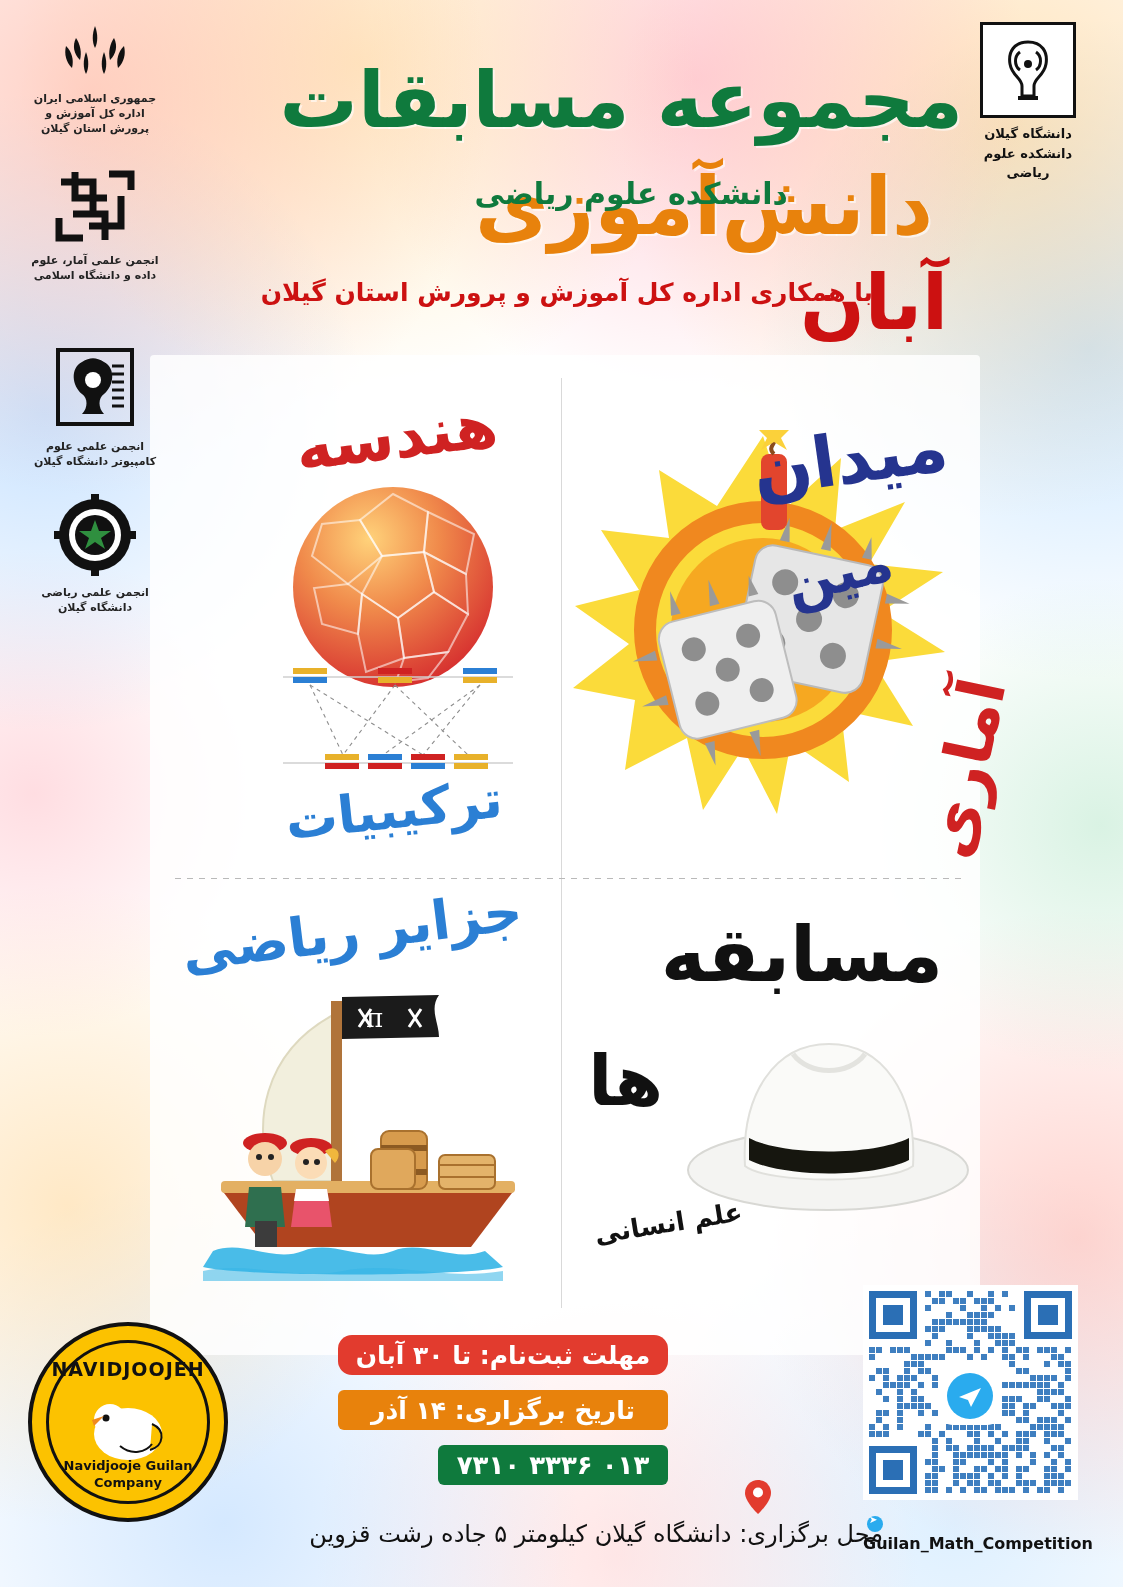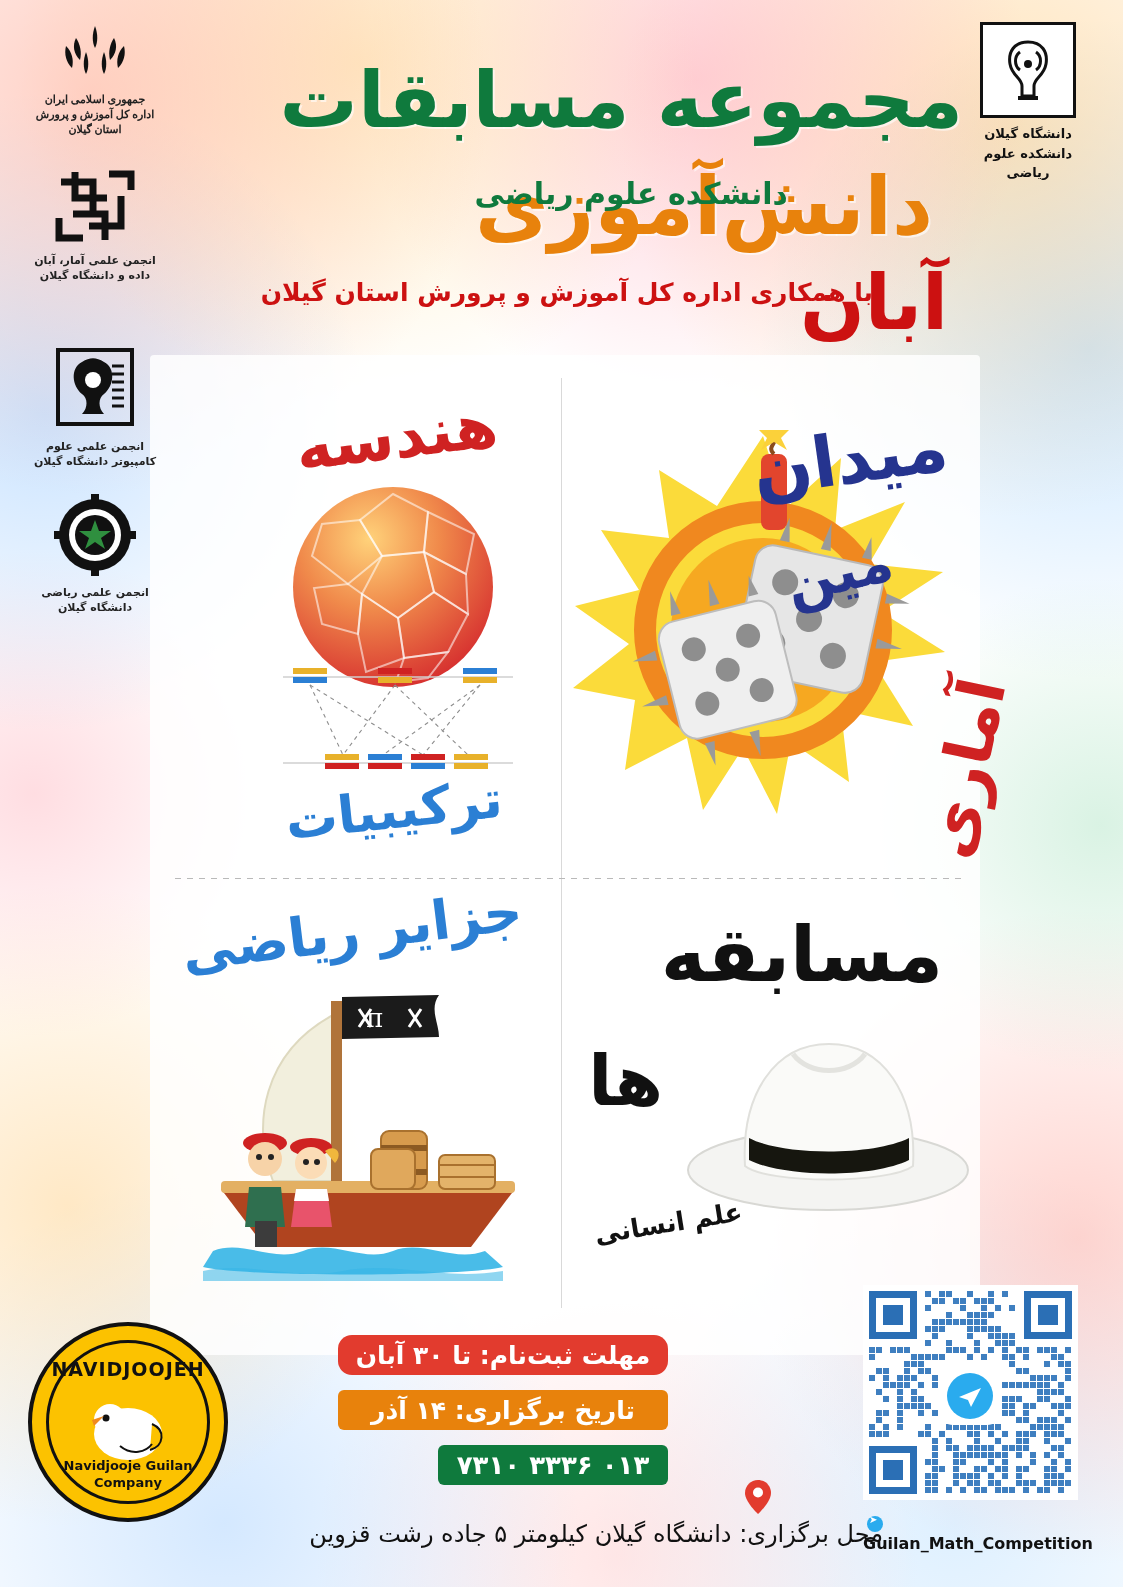--- a/index.html
+++ b/index.html
@@ -312,21 +312,21 @@
         <circle cx="36" cy="30" r="4" fill="#111"></circle>
         <rect x="26" y="62" width="20" height="4" fill="#111"></rect>
       </svg>
     </div>
     <div class="cap">
       <div>دانشگاه گیلان</div>
       <div>دانشکده علوم ریاضی</div>
     </div>
   </div>
 
-  <div class="logo-box" style="top:22px;font-family:Liberation Serif, serif;">
+  <div class="logo-box" style="top:22px;">
     <svg class="logo-art" width="78" height="62" viewBox="0 0 78 62" aria-hidden="true">
       <path d="M39 4 C42 12 42 20 39 26 C36 20 36 12 39 4 Z" fill="#111"></path>
       <path d="M20 16 C24 22 26 30 24 38 C18 32 16 24 20 16 Z" fill="#111"></path>
       <path d="M58 16 C62 24 60 32 54 38 C52 30 54 22 58 16 Z" fill="#111"></path>
       <path d="M10 24 C16 30 18 38 16 46 C10 40 8 32 10 24 Z" fill="#111"></path>
       <path d="M68 24 C70 32 68 40 62 46 C60 38 62 30 68 24 Z" fill="#111"></path>
       <path d="M30 30 C33 38 33 46 30 52 C27 46 27 38 30 30 Z" fill="#111"></path>
       <path d="M48 30 C51 38 51 46 48 52 C45 46 45 38 48 30 Z" fill="#111"></path>
     </svg>
     <div class="logo-caption">
@@ -340,21 +340,21 @@
       <g stroke="#111" stroke-width="7" fill="none">
         <path d="M12 14 L44 14 L44 44"></path>
         <path d="M26 4 L26 30 L58 30"></path>
         <path d="M40 58 L72 58 L72 28"></path>
         <path d="M56 72 L56 46 L24 46"></path>
         <path d="M60 6 L82 6 L82 22"></path>
         <path d="M10 50 L10 70 L34 70"></path>
       </g>
     </svg>
     <div class="logo-caption">
-      <div>انجمن علمی آمار، آبان داده و دانشگاه گیلان</div>
+      <div>انجمن علمی آمار، علوم داده و دانشگاه اسلامی</div>
     </div>
   </div>
 
   <div class="logo-box" style="top:346px;text-align:center;">
     <svg class="logo-art" width="86" height="86" viewBox="0 0 86 86" aria-hidden="true">
       <rect x="6" y="4" width="74" height="74" fill="none" stroke="#111" stroke-width="4"></rect>
       <path d="M30 16 C18 22 20 40 30 48 C36 52 36 62 30 68 L52 68 C46 62 46 52 52 48 C62 40 64 22 52 16 C44 11 38 11 30 16 Z" fill="#111"></path>
       <circle cx="41" cy="34" r="8" fill="#fff"></circle>
       <g stroke="#111" stroke-width="3">
         <path d="M60 20 L72 20"></path>

